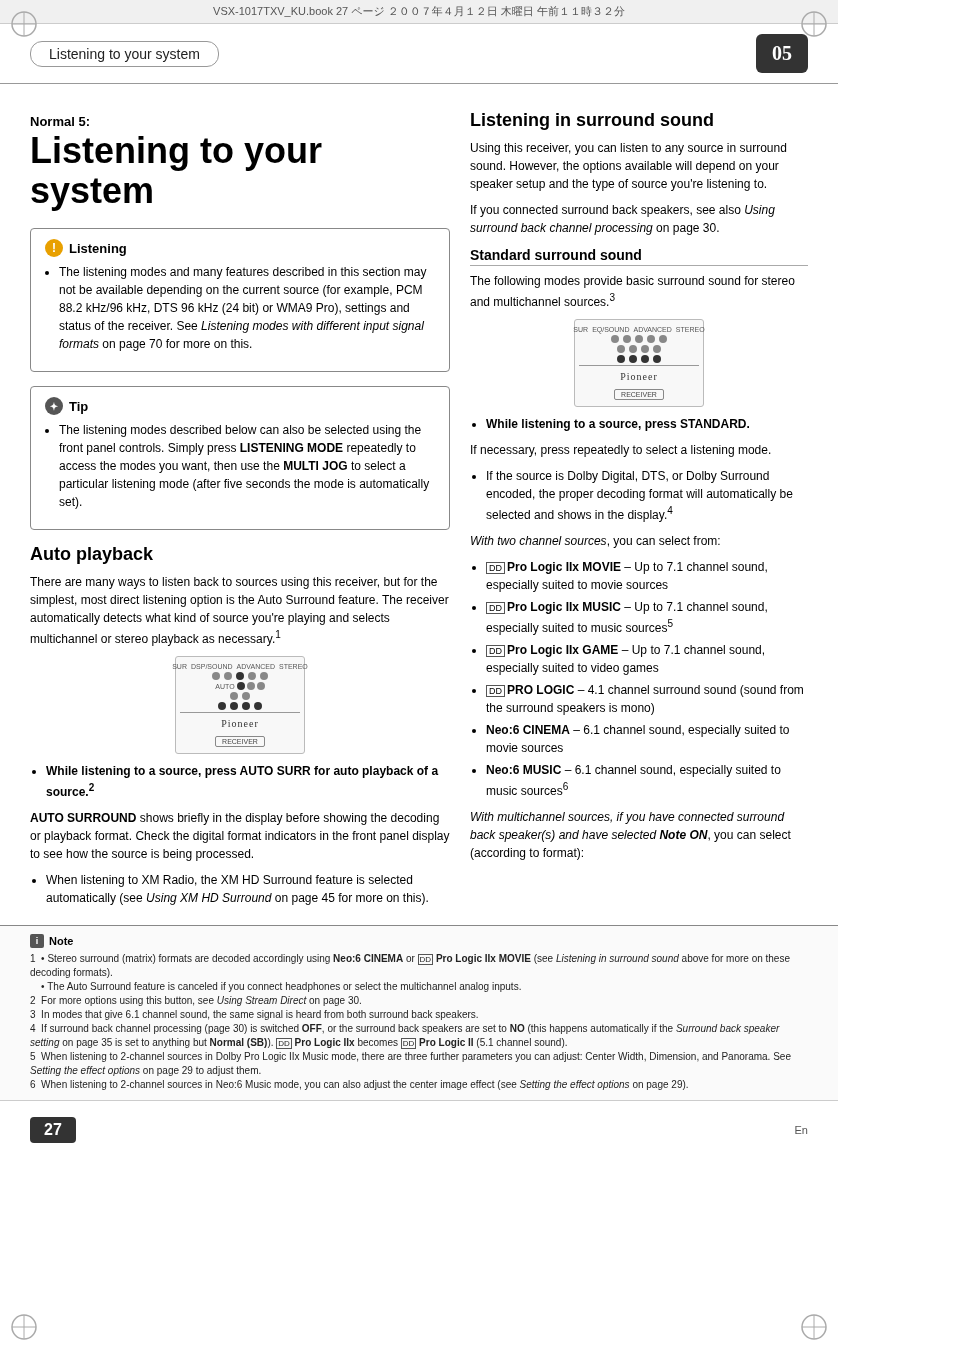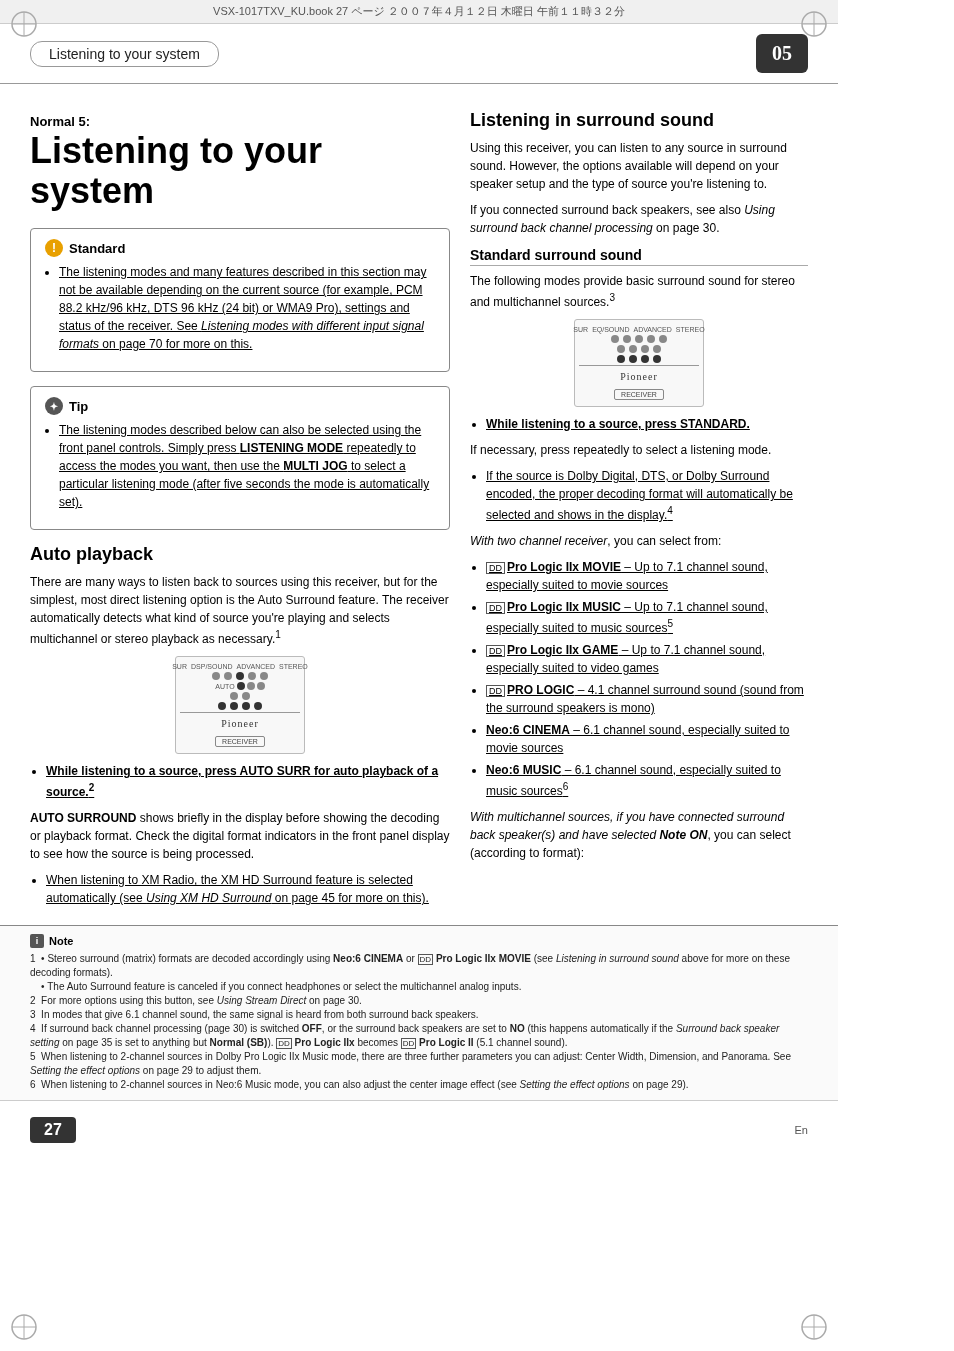--- a/index.html
+++ b/index.html
@@ -140,21 +140,20 @@
     }
     .body-text {
       font-size: 12px;
       line-height: 1.5;
       margin-bottom: 8px;
     }
     
     .bullet-list {
       padding-left: 16px;
       margin-bottom: 8px;
-      text-decoration: underline;
     }
     .bullet-list li {
       font-size: 12px;
       line-height: 1.5;
       margin-bottom: 4px;
     }
     
     .notes-section {
       border-top: 1px solid #888;
       padding: 8px 30px;
@@ -321,21 +320,21 @@
   <div class="main-content">
 
     <div class="left-col">
 
       <p class="chapter-label">Normal 5:</p>
       <h1 class="chapter-title">Listening to your system</h1>
 
       <div class="info-box">
         <div class="info-box-title">
           <span class="info-box-icon">!</span>
-          <span>Standard</span>
+          <span>Listening</span>
         </div>
         <ul class="bullet-list">
           <li>
             <span>The listening modes and many features described in this section may not be available depending on the current source (for example, PCM 88.2 kHz/96 kHz, DTS 96 kHz (24 bit) or WMA9 Pro), settings and status of the receiver. See <em>Listening modes with different input signal formats</em> on page 70 for more on this.</span>
           </li>
         </ul>
       </div>
 
       <div class="info-box">
         <div class="info-box-title">
@@ -466,21 +465,21 @@
       </ul>
       <p class="body-text">
         If necessary, press repeatedly to select a listening mode.
       </p>
       <ul class="bullet-list">
         <li>
           If the source is Dolby Digital, DTS, or Dolby Surround encoded, the proper decoding format will automatically be selected and shows in the display.<sup>4</sup>
         </li>
       </ul>
       <p class="body-text">
-        <em>With two channel receiver</em>, you can select from:
+        <em>With two channel sources</em>, you can select from:
       </p>
       <ul class="bullet-list">
         <li>
           <span style="border:1px solid #555;font-size:9px;padding:0 2px;margin-right:2px;">DD</span><strong>Pro Logic IIx MOVIE</strong> – Up to 7.1 channel sound, especially suited to movie sources
         </li>
         <li>
           <span style="border:1px solid #555;font-size:9px;padding:0 2px;margin-right:2px;">DD</span><strong>Pro Logic IIx MUSIC</strong> – Up to 7.1 channel sound, especially suited to music sources<sup>5</sup>
         </li>
         <li>
           <span style="border:1px solid #555;font-size:9px;padding:0 2px;margin-right:2px;">DD</span><strong>Pro Logic IIx GAME</strong> – Up to 7.1 channel sound, especially suited to video games

